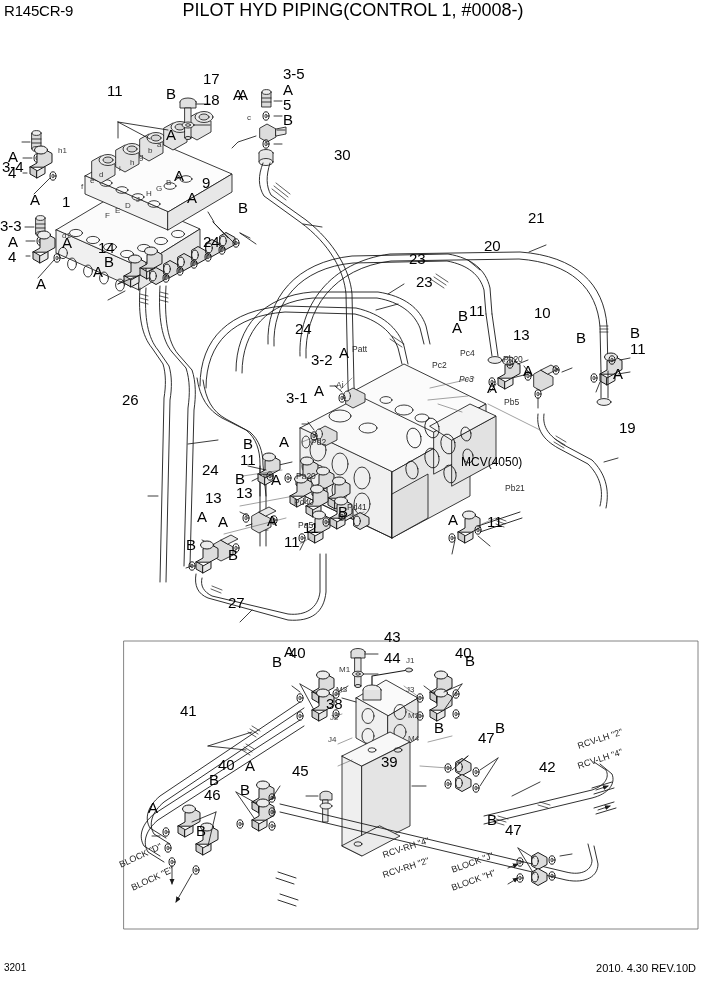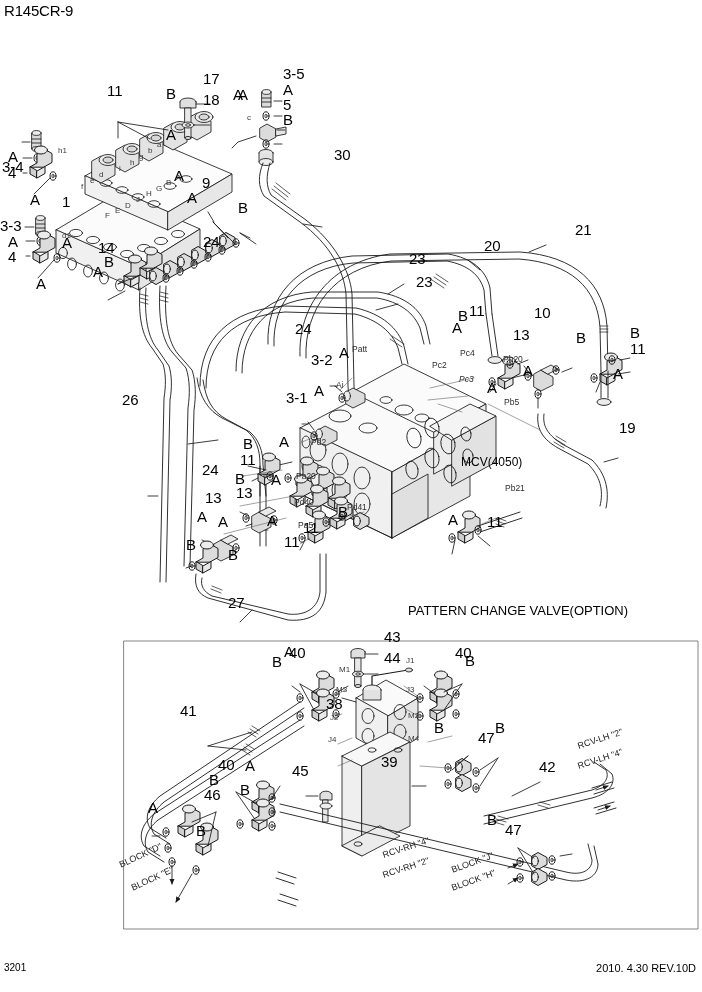--- a/index.html
+++ b/index.html
@@ -80,20 +80,21 @@
   .rot-neg20{transform:rotate(-20deg);transform-origin:0 50%;}
   .rot-neg18{transform:rotate(-18deg);transform-origin:0 50%;}
   .rot-neg25{transform:rotate(-25deg);transform-origin:0 50%;}
 </style>
 </head>
 <body>
 
 <div id="page">
 
   <div id="model-code">R145CR-9</div>
+  <div id="sheet-title"><span>PILOT HYD PIPING(CONTROL 1, #0008-)</span></div>
 
   <div id="page-number">3201</div>
   <div id="revision">2010. 4.30  REV.10D</div>
 
   <div id="drawing">
   <svg width="702" height="930" viewBox="0 0 702 930" xmlns="http://www.w3.org/2000/svg">
     <defs>
       <g id="oring">
         <ellipse cx="0" cy="0" rx="4" ry="5.5" fill="none" stroke="#1a1a1a" stroke-width="1.1"></ellipse>
         <ellipse cx="0" cy="0" rx="1.6" ry="2.6" fill="none" stroke="#1a1a1a" stroke-width="0.9"></ellipse>
@@ -851,21 +852,21 @@
   <div class="lbl port" style="left:176px;top:174px;">A</div>
 
   <div class="lbl" style="left:283px;top:66px;">3-5</div>
   <div class="lbl" style="left:283px;top:82px;">A</div>
   <div class="lbl" style="left:283px;top:97px;">5</div>
   <div class="lbl" style="left:283px;top:112px;">B</div>
   <div class="lbl" style="left:238px;top:87px;">A</div>
   <div class="lbl port" style="left:247px;top:114px;">c</div>
 
   <div class="lbl" style="left:334px;top:147px;">30</div>
-  <div class="lbl" style="left:575px;top:210px;margin-top:12px;">21</div>
+  <div class="lbl" style="left:528px;top:210px;">21</div>
   <div class="lbl" style="left:484px;top:238px;">20</div>
   <div class="lbl" style="left:409px;top:251px;">23</div>
   <div class="lbl" style="left:416px;top:274px;">23</div>
   <div class="lbl" style="left:295px;top:321px;">24</div>
   <div class="lbl" style="left:203px;top:234px;">24</div>
   <div class="lbl" style="left:202px;top:462px;">24</div>
   <div class="lbl" style="left:122px;top:392px;">26</div>
   <div class="lbl" style="left:228px;top:595px;">27</div>
   <div class="lbl" style="left:619px;top:420px;">19</div>
 
@@ -912,21 +913,20 @@
   <div class="lbl port2" style="left:294px;top:498px;">Pd40</div>
   <div class="lbl port2" style="left:347px;top:503px;">Pd41</div>
   <div class="lbl port2" style="left:298px;top:521px;">Pa5</div>
   <div class="lbl port2" style="left:504px;top:398px;">Pb5</div>
   <div class="lbl port2" style="left:505px;top:484px;">Pb21</div>
   <div class="lbl port2" style="left:432px;top:361px;">Pc2</div>
   <div class="lbl port2" style="left:459px;top:375px;font-style:italic;">Pc3</div>
   <div class="lbl port2" style="left:460px;top:349px;">Pc4</div>
   <div class="lbl port2" style="left:503px;top:355px;">Pb20</div>
 
-  <div class="lbl subtitle" style="left:408px;top:604px;">PATTERN CHANGE VALVE(OPTION)</div>
 
   <div class="lbl" style="left:384px;top:629px;">43</div>
   <div class="lbl" style="left:384px;top:650px;">44</div>
   <div class="lbl" style="left:326px;top:696px;">38</div>
   <div class="lbl" style="left:381px;top:754px;">39</div>
   <div class="lbl" style="left:292px;top:763px;">45</div>
   <div class="lbl" style="left:180px;top:703px;">41</div>
   <div class="lbl" style="left:539px;top:759px;">42</div>
   <div class="lbl" style="left:289px;top:645px;">40</div>
   <div class="lbl" style="left:455px;top:645px;">40</div>

